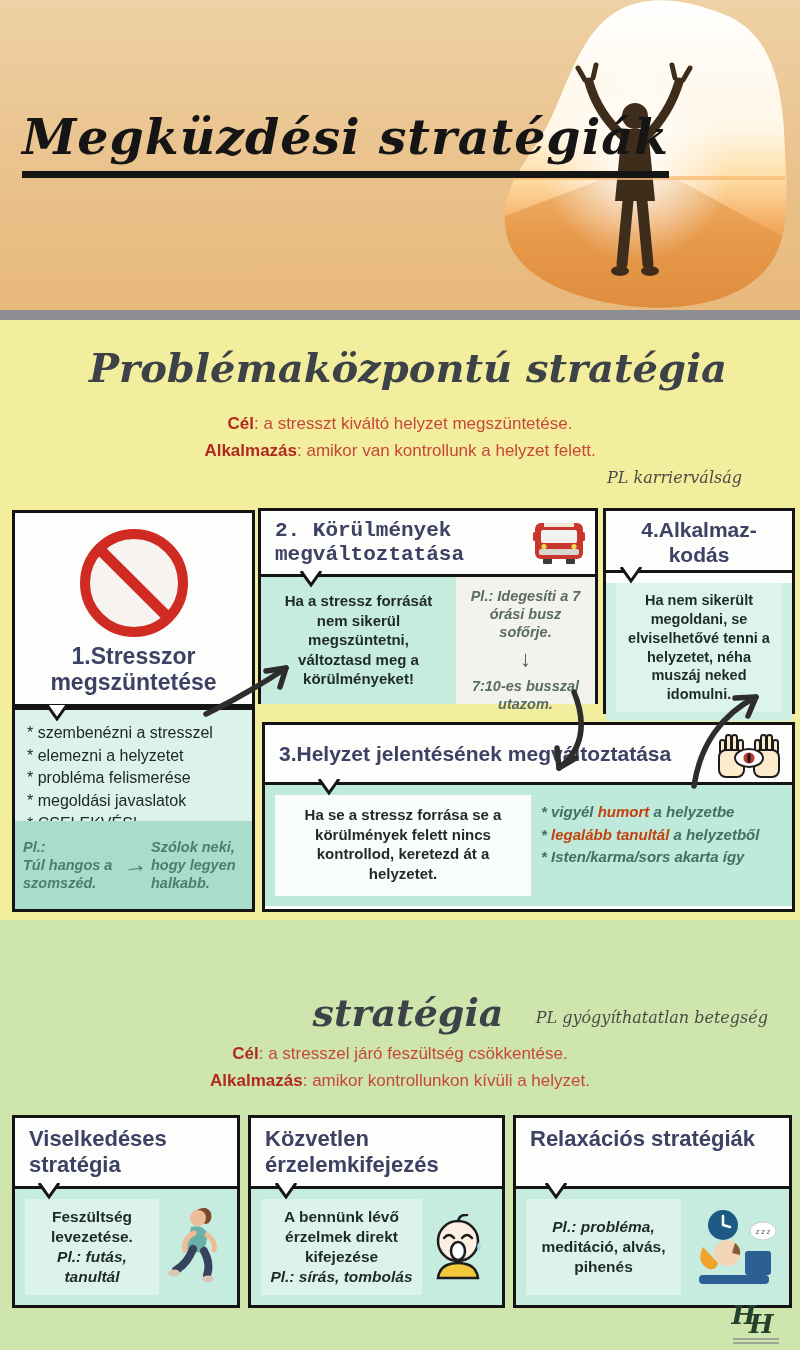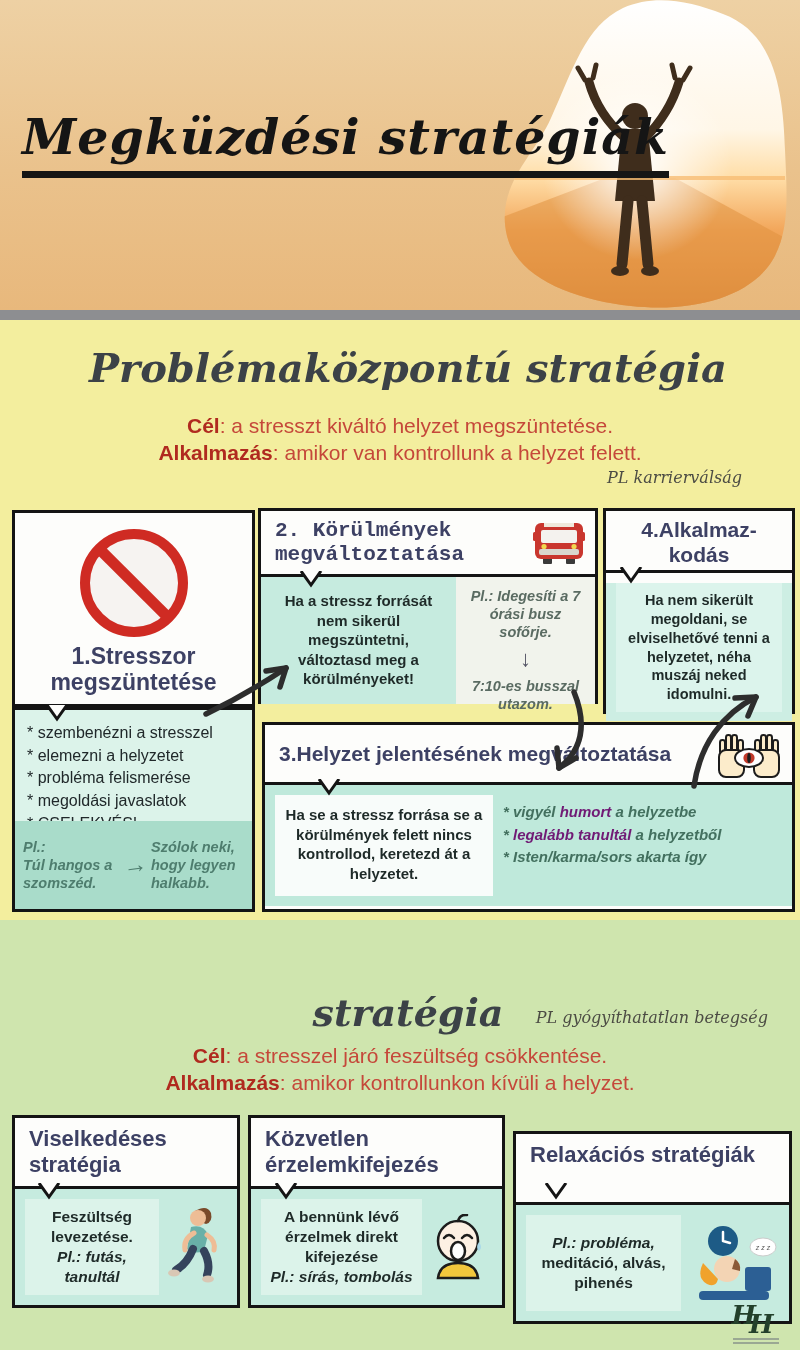--- a/index.html
+++ b/index.html
@@ -18,21 +18,21 @@
 
   
   .bg-yellow{position:absolute;left:0;top:320px;width:800px;height:600px;background:#f3ee9e;}
 
   .script{font-family:"DejaVu Serif",serif;font-style:italic;font-weight:bold;color:#3c4247;margin:8px;}
   .h2-problem{position:absolute;left:0;top:336px;width:800px;text-align:center;font-size:40px;}
   .h2-emo1{position:absolute;left:0;top:934px;width:800px;text-align:center;font-size:38px;}
   .h2-emo2{position:absolute;left:0;top:982px;width:800px;text-align:center;font-size:38px;}
 
   .meta{position:absolute;left:0;width:800px;margin:0;text-align:center;
-        font-size:21px;color:#c5483a;font-weight:500;}
+        font-size:17px;color:#c5483a;font-weight:500;}
   .meta b{color:#b02a1f;font-weight:800;}
   .meta-goal1{top:414px;} .meta-app1{top:441px;}
   .meta-goal2{top:1044px;} .meta-app2{top:1071px;}
 
   .note{position:absolute;font-family:"DejaVu Serif",serif;font-style:italic;
         font-size:16px;color:#4c4c44;}
   .note1{top:468px;right:58px;}
   .note2{top:1008px;right:32px;}
 
   
@@ -71,38 +71,38 @@
              font-size:21px;line-height:1.2;padding-top:6px;box-sizing:border-box;background:#fdfdfb;}
   .box4-body{height:138px;background:#cdeee3;}
   .box4-inner{margin:10px;background:#dcf4ec;padding:8px 6px;font-size:14.5px;font-weight:700;
               color:#1e2a28;text-align:center;line-height:1.3;}
 
   .box3{left:262px;top:722px;width:533px;height:190px;}
   .box3-head{height:60px;border-bottom:3px solid #141414;display:flex;align-items:center;
              padding:0 10px 0 14px;box-sizing:border-box;background:#fdfdfb;}
   .box3-title{font-size:21px;line-height:1.1;flex:1;}
   .box3-body{display:flex;height:121px;background:#bfe9db;padding:10px;box-sizing:border-box;gap:10px;}
-  .box3-panel{width:218px;background:#f8fcfa;padding:10px 8px;box-sizing:border-box;
+  .box3-panel{width:256px;background:#f8fcfa;padding:10px 8px;box-sizing:border-box;
               font-size:15px;font-weight:700;color:#1e2a28;text-align:center;line-height:1.3;}
   .box3-tips{flex:1;padding-top:6px;font-style:italic;color:#43705f;font-weight:600;
              font-size:15px;line-height:1.5;}
-  .box3-tips b{color:#701a75;}
+  .box3-tips b{color:#c2410c;}
 
   
   .bbox-head{height:71px;border-bottom:3px solid #141414;padding:8px 0 0 14px;
              box-sizing:border-box;font-size:22px;line-height:1.2;background:#fdfdfb;}
   .bbox-body{display:flex;height:116px;background:#c6ebdf;align-items:center;
              padding:10px;box-sizing:border-box;gap:6px;}
   .bbox-panel{flex:1;background:#dcf3ea;padding:10px 6px;text-align:center;
               font-size:15.5px;font-weight:700;color:#1e2a28;line-height:1.3;align-self:stretch;
               display:flex;flex-direction:column;justify-content:center;}
   .bpanel-ex{font-style:italic;}
   .bboxA{left:12px;top:1115px;width:228px;height:193px;}
   .bboxB{left:248px;top:1115px;width:257px;height:193px;}
-  .bboxC{left:513px;top:1115px;width:279px;height:193px;margin-top:16px;}
+  .bboxC{left:513px;top:1115px;width:279px;height:193px;}
   .bicon{flex:0 0 auto;}
 
   .notch{position:absolute;z-index:4;}
 
   .arrows{position:absolute;left:0;top:0;width:800px;height:1350px;pointer-events:none;z-index:5;}
 
   
   .logo{position:absolute;right:14px;top:1300px;width:60px;text-align:center;}
   .logo-h{font-family:"DejaVu Serif",serif;font-style:italic;font-weight:bold;
           font-size:26px;color:#23402b;display:inline-block;}

